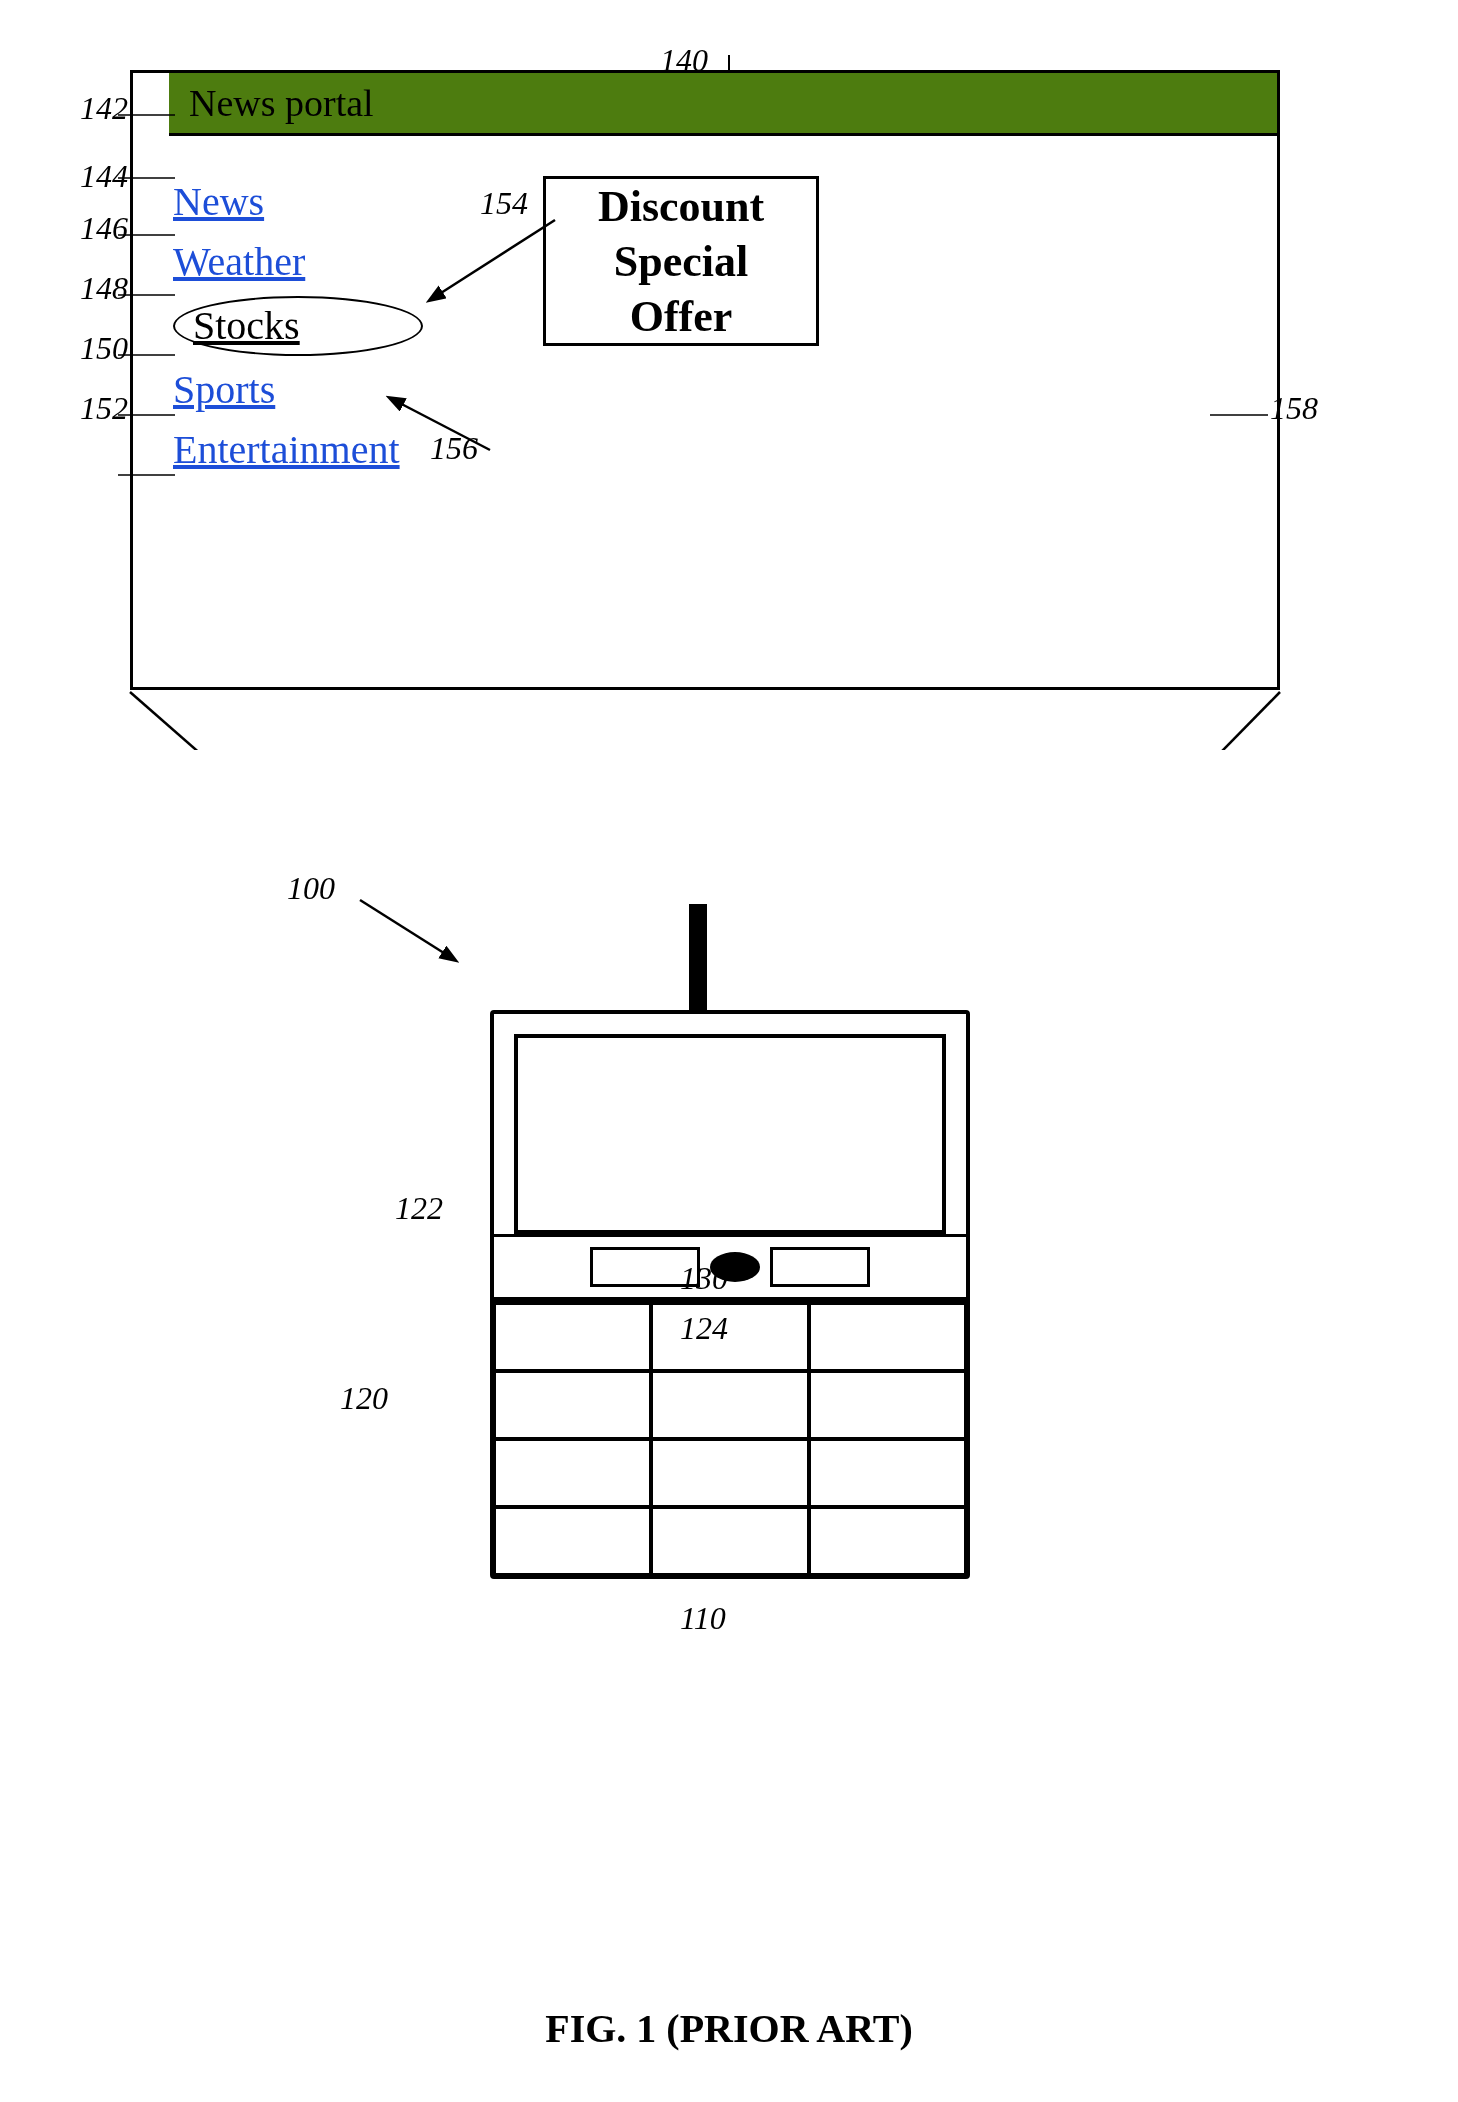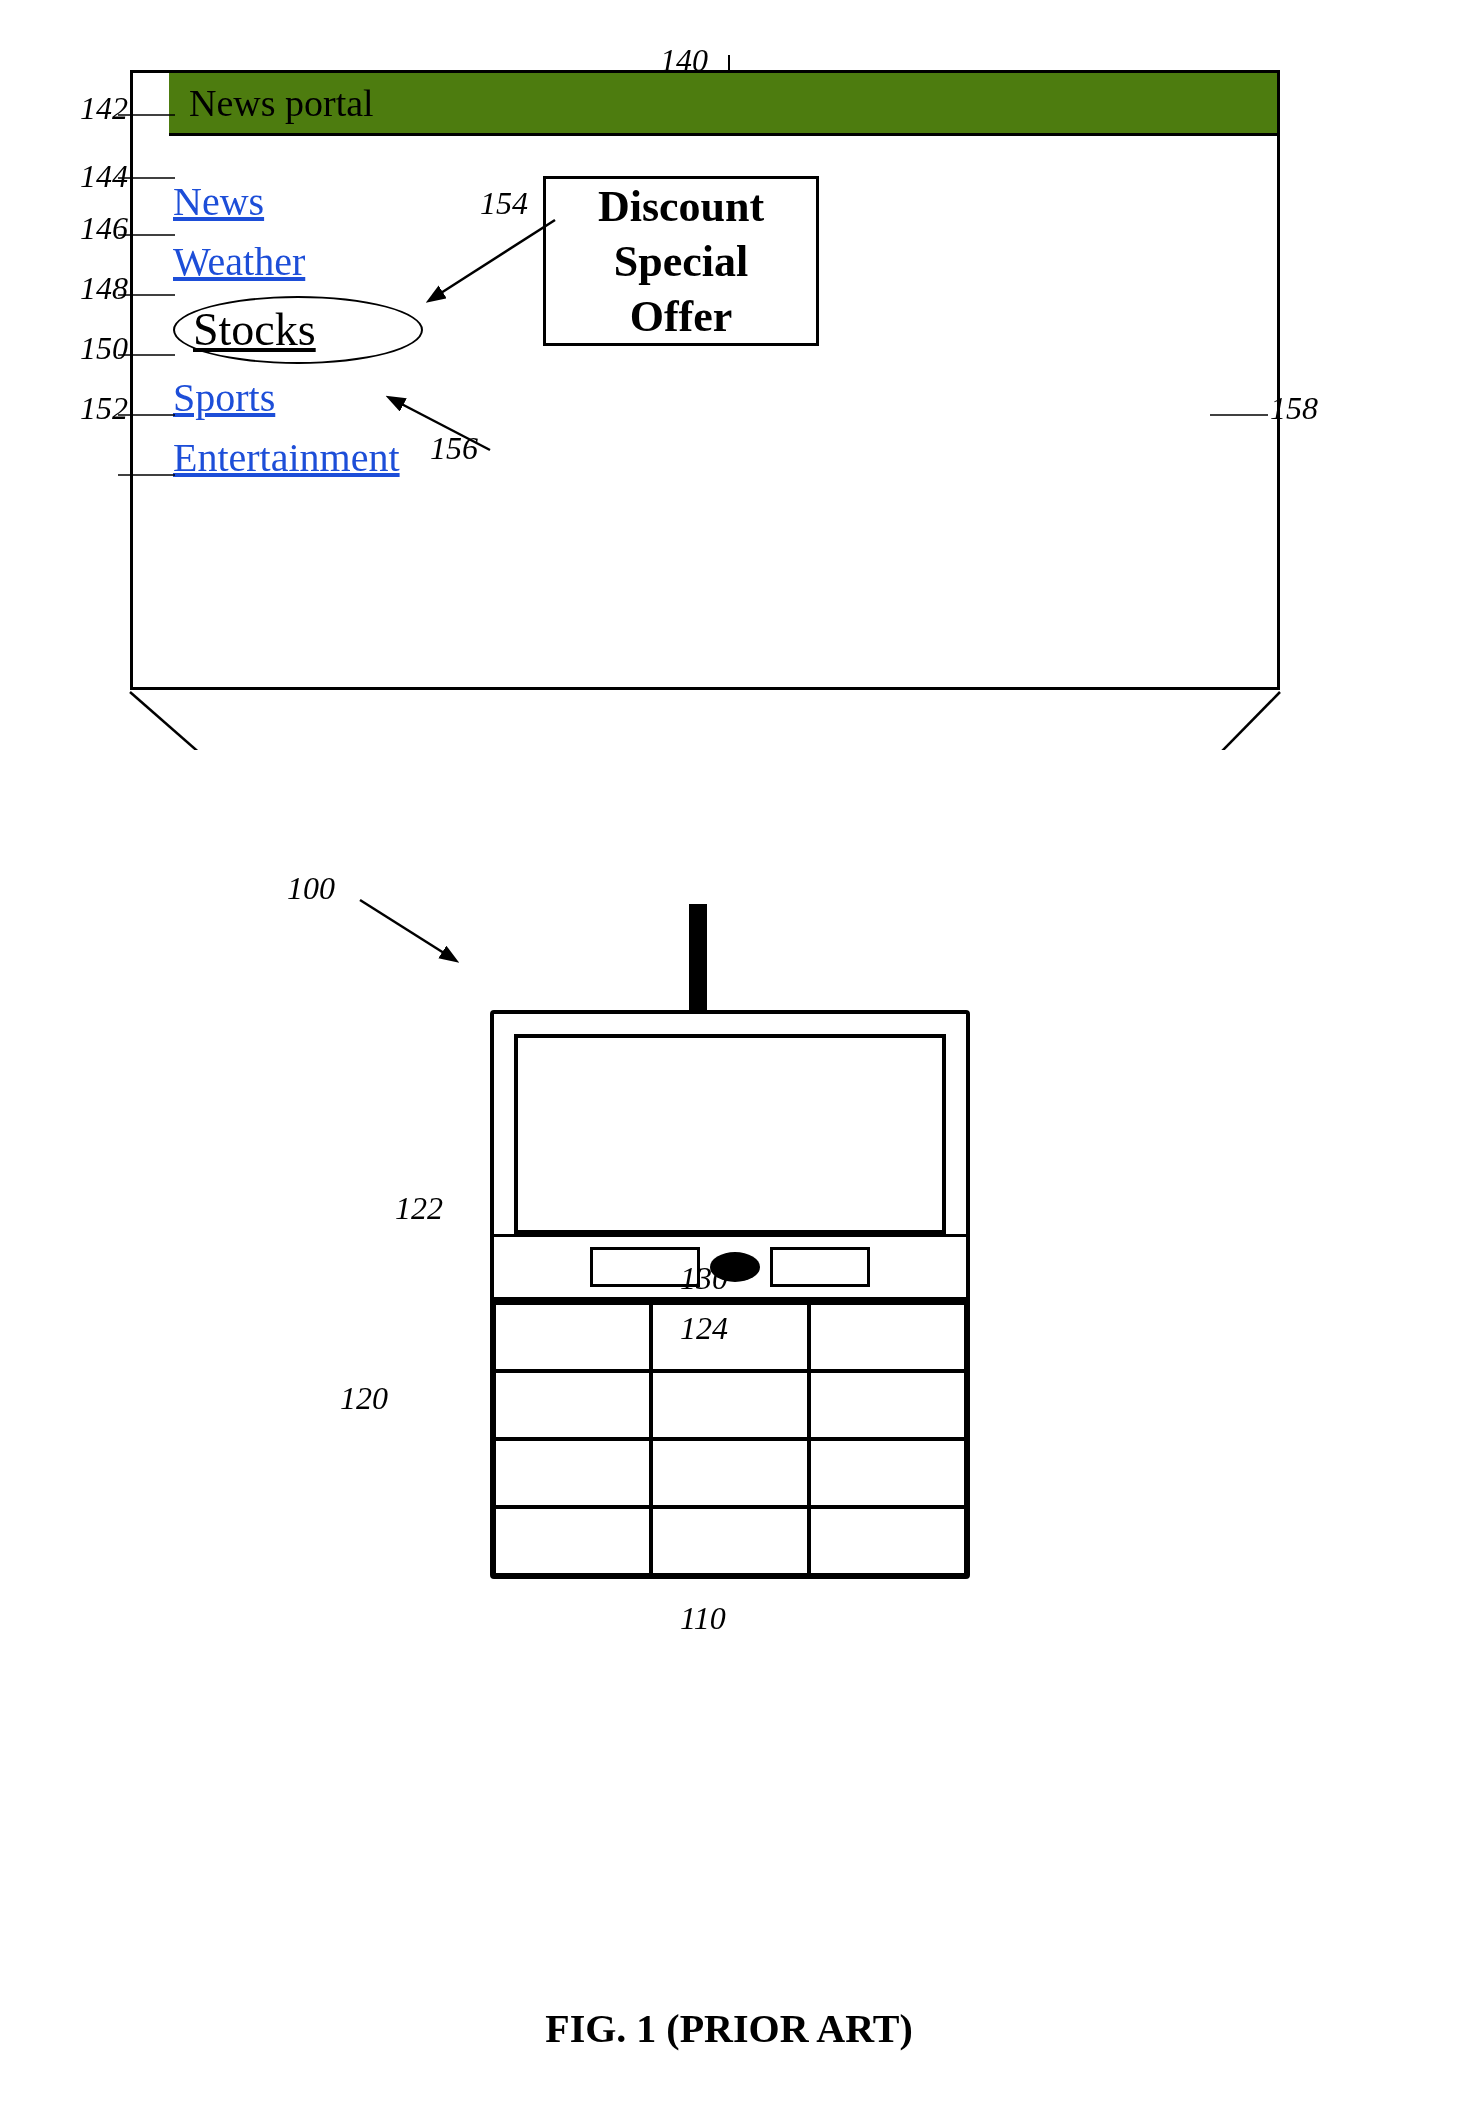--- a/index.html
+++ b/index.html
@@ -64,21 +64,21 @@
       color: #1d4ed8;
       cursor: pointer;
       line-height: 1.3;
     }
     .nav-link-stocks {
       display: inline-block;
       border: 2.5px solid #000;
       border-radius: 50%;
       padding: 2px 18px;
       text-decoration: underline;
-      font-size: 46px;
+      font-size: 40px;
       line-height: 1.3;
       position: relative;
     }
 
     
     .portal-ad {
       border: 3px solid #000;
       padding: 20px 30px;
       font-size: 44px;
       font-weight: bold;

